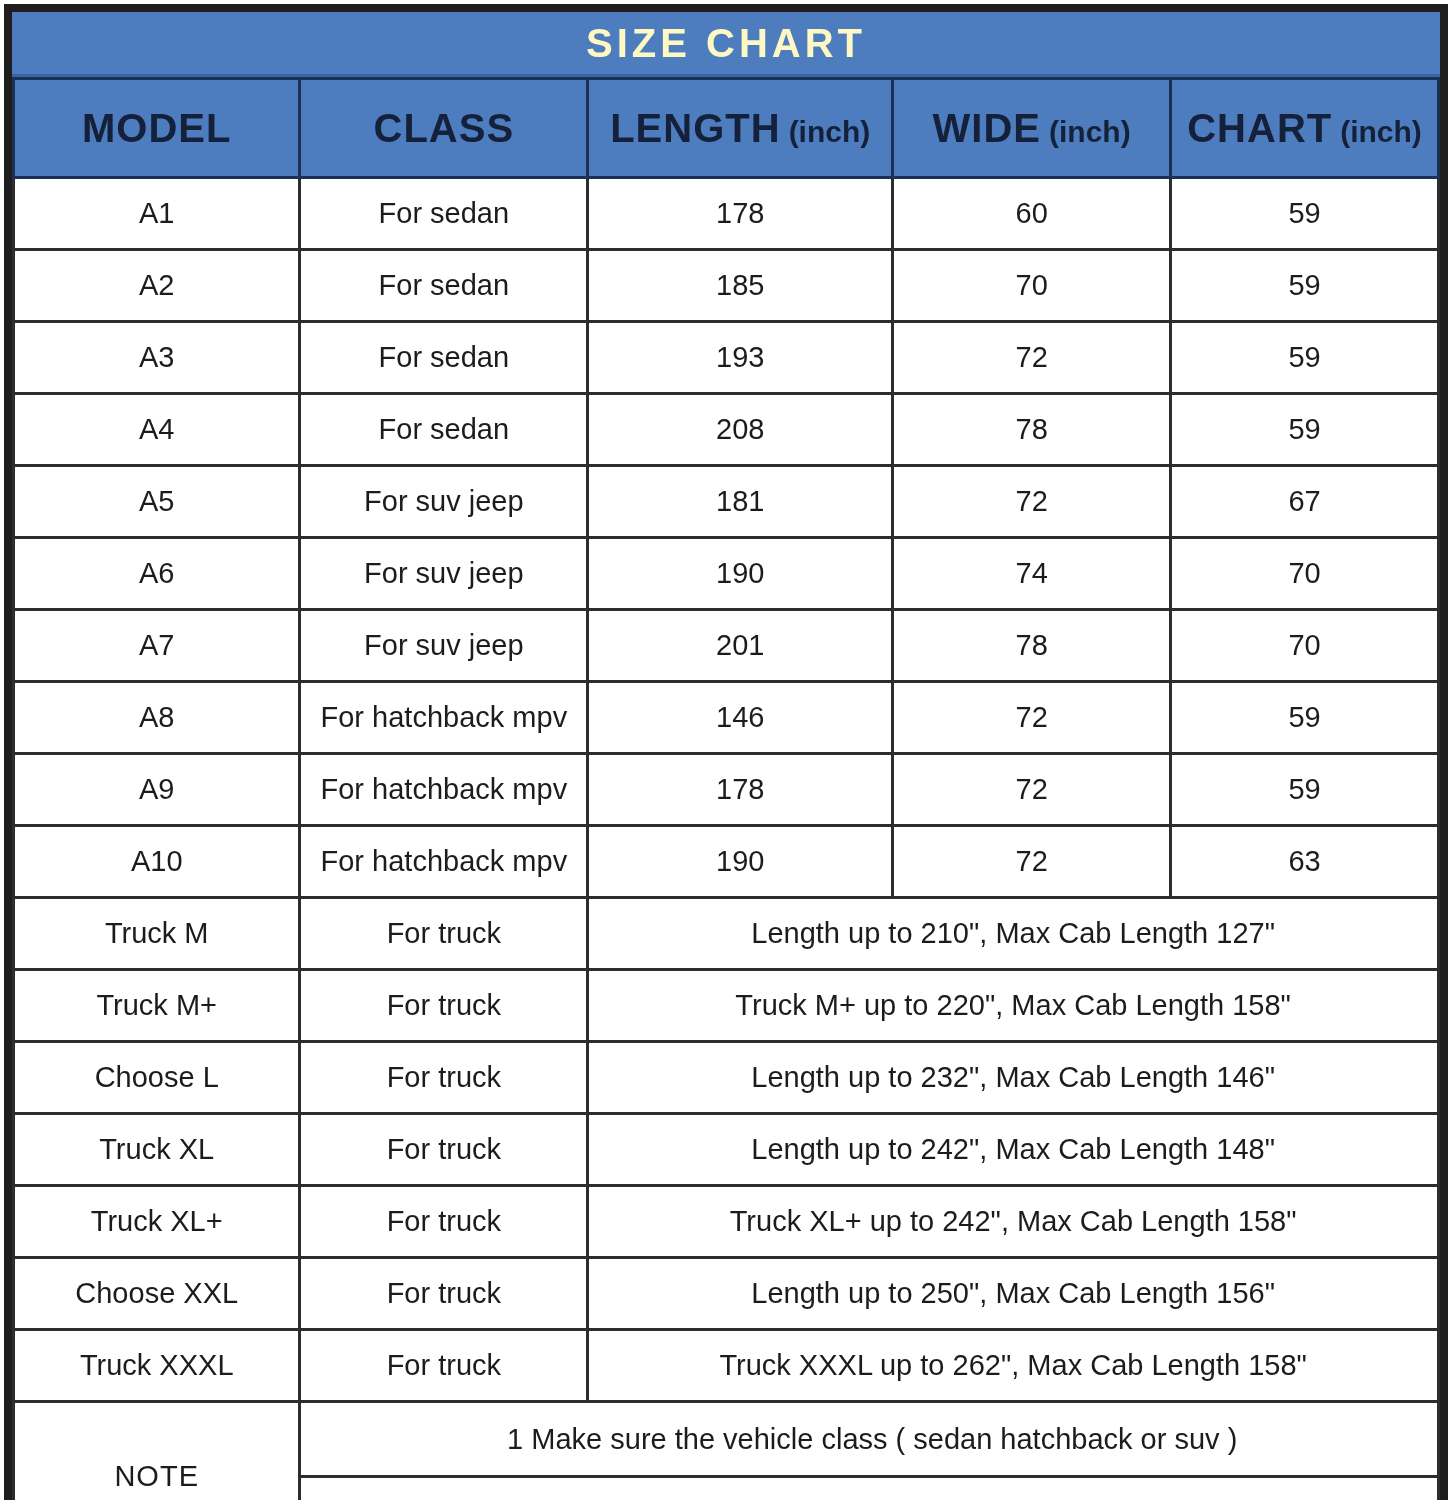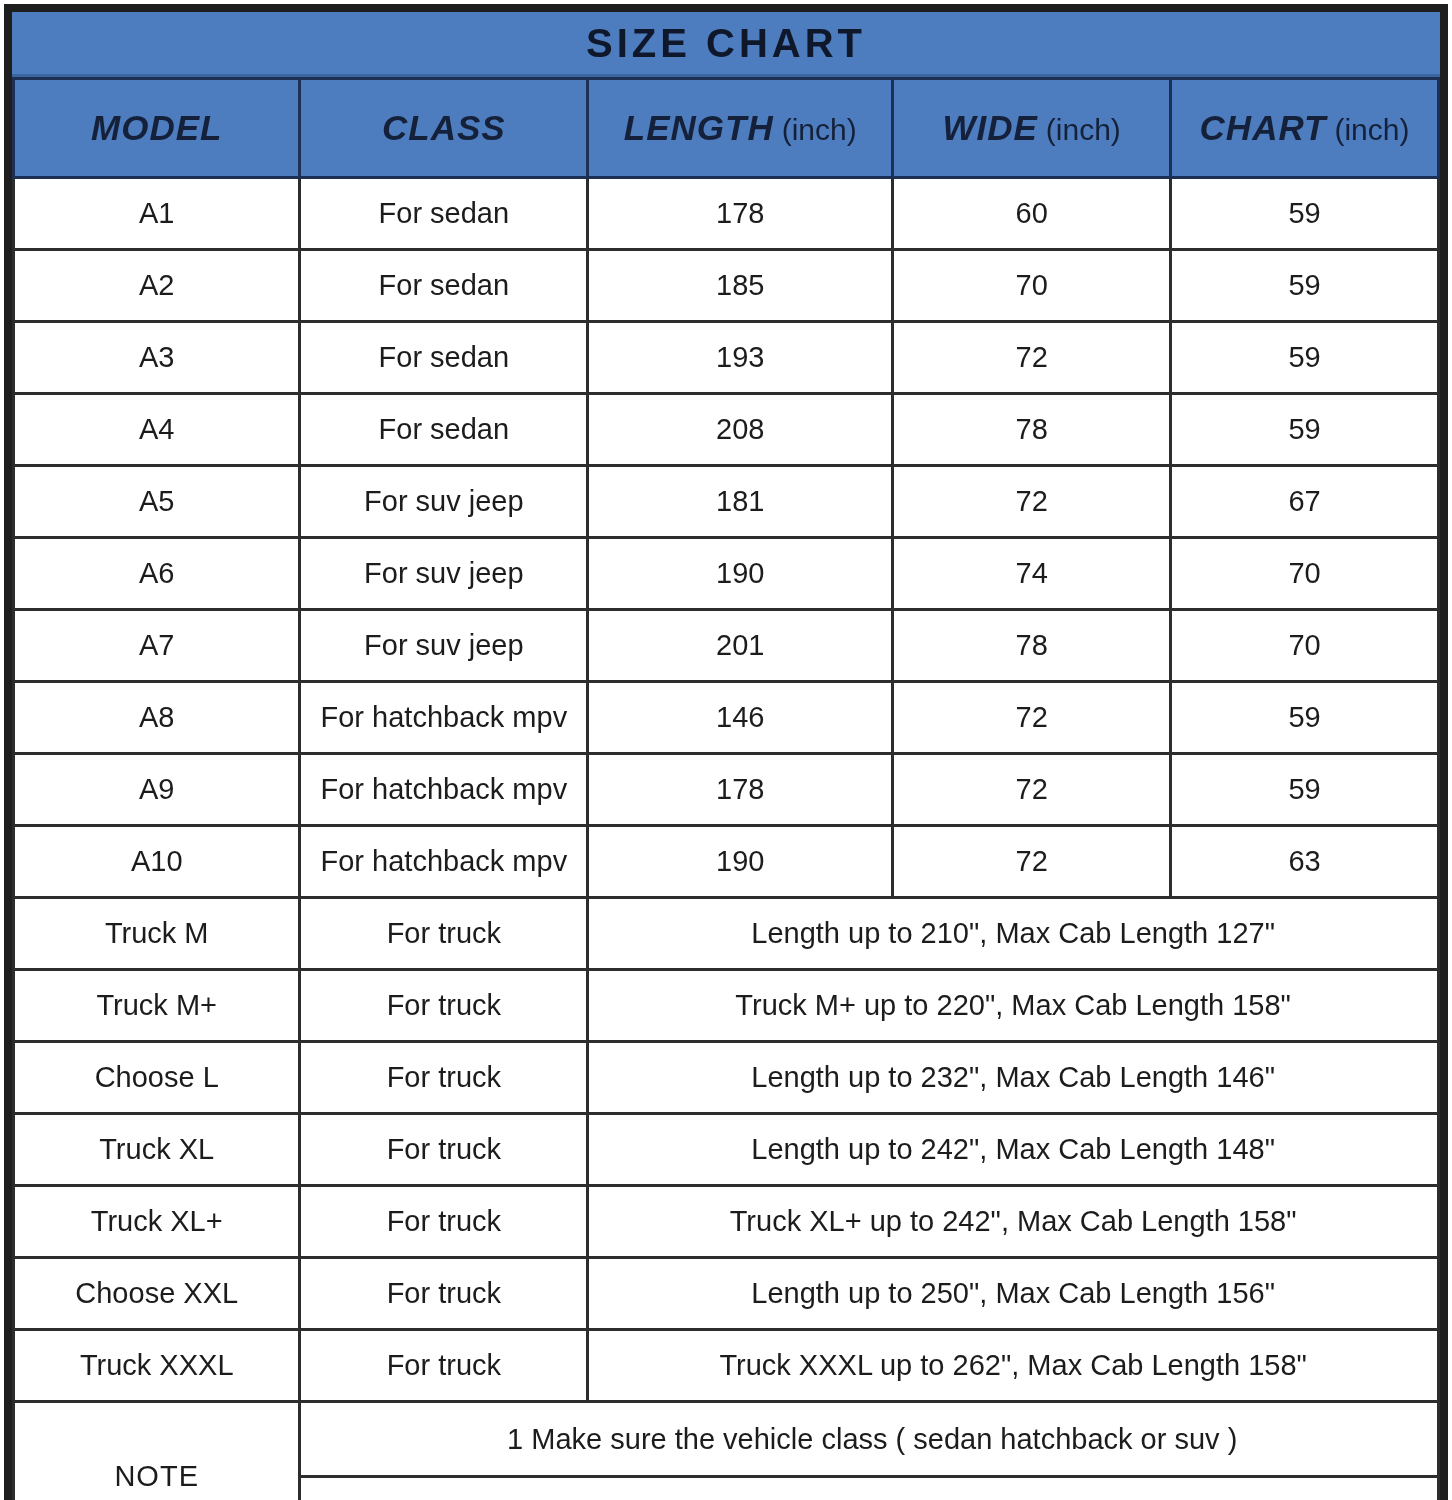--- a/index.html
+++ b/index.html
@@ -17,21 +17,21 @@
   }
   .title-bar {
     background: #4d7dbe;
     height: 62px;
     display: flex;
     align-items: center;
     justify-content: center;
     font-weight: bold;
     font-size: 40px;
     letter-spacing: 4px;
-    color: #0f172a;
+    color: #fef9c3;
     border-bottom: 3px solid #3a66a2;
   }
   table.size-table {
     border-collapse: collapse;
     table-layout: fixed;
     width: 100%;
   }
   col.c-model  { width: 20.1%; }
   col.c-class  { width: 20.2%; }
   col.c-length { width: 21.4%; }
@@ -42,26 +42,25 @@
     background: #4d7dbe;
     color: #15213a;
     height: 96px;
     border: 3px solid #1b3054;
     text-align: center;
     vertical-align: middle;
     padding: 0;
   }
   th .col-label {
     font-weight: bold;
-    font-size: 35px;
+    font-size: 40px;
     letter-spacing: 1px;
-    font-style: italic;
   }
   th .col-unit {
-    font-weight: normal;
+    font-weight: bold;
     font-size: 30px;
     margin-left: 8px;
   }
   td {
     border: 3px solid #2d2d2d;
     height: 69px;
     font-size: 29px;
     color: #1c1c1c;
     text-align: center;
     vertical-align: middle;

